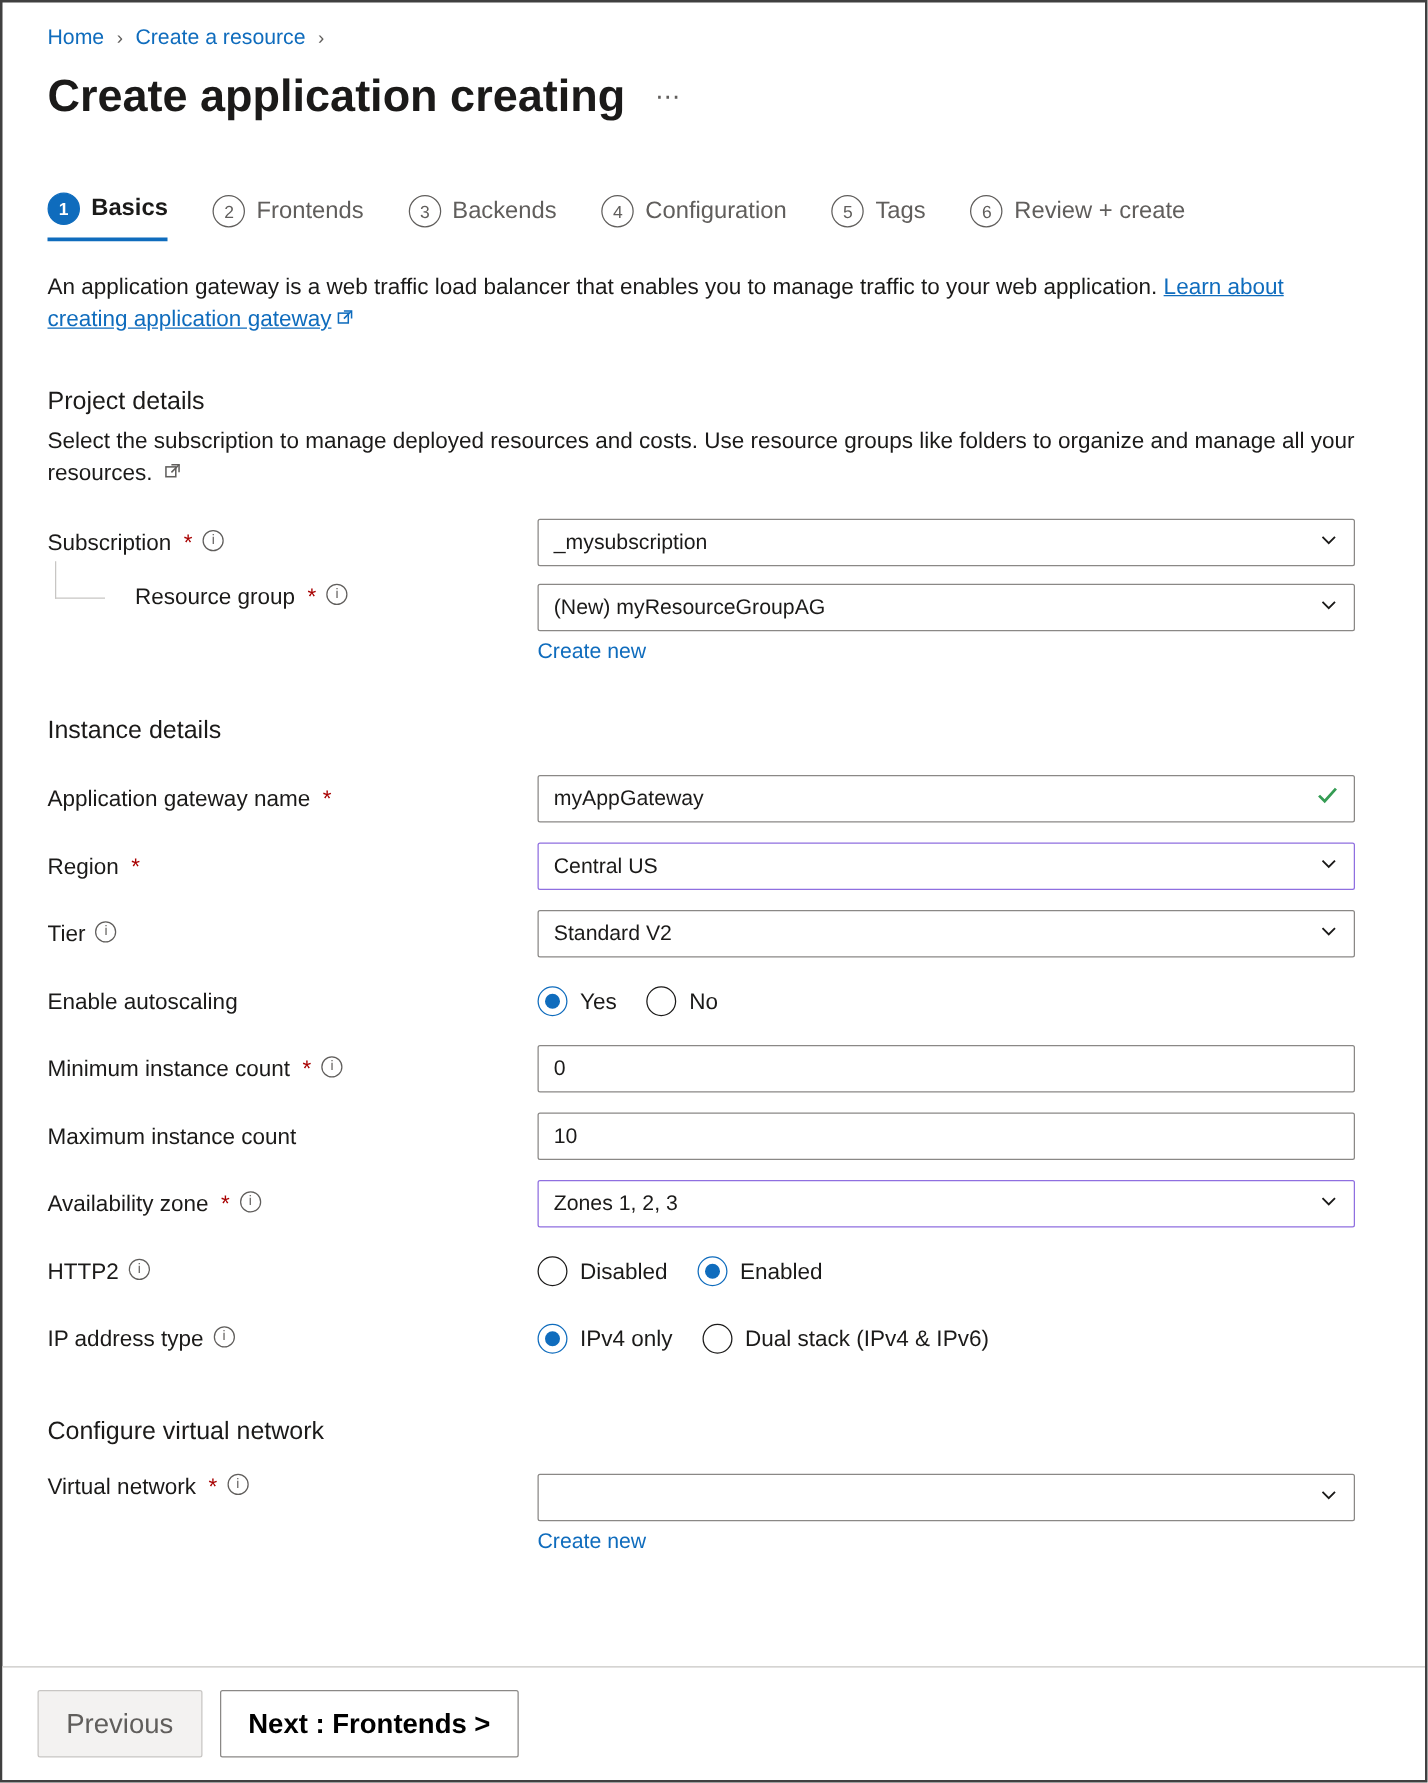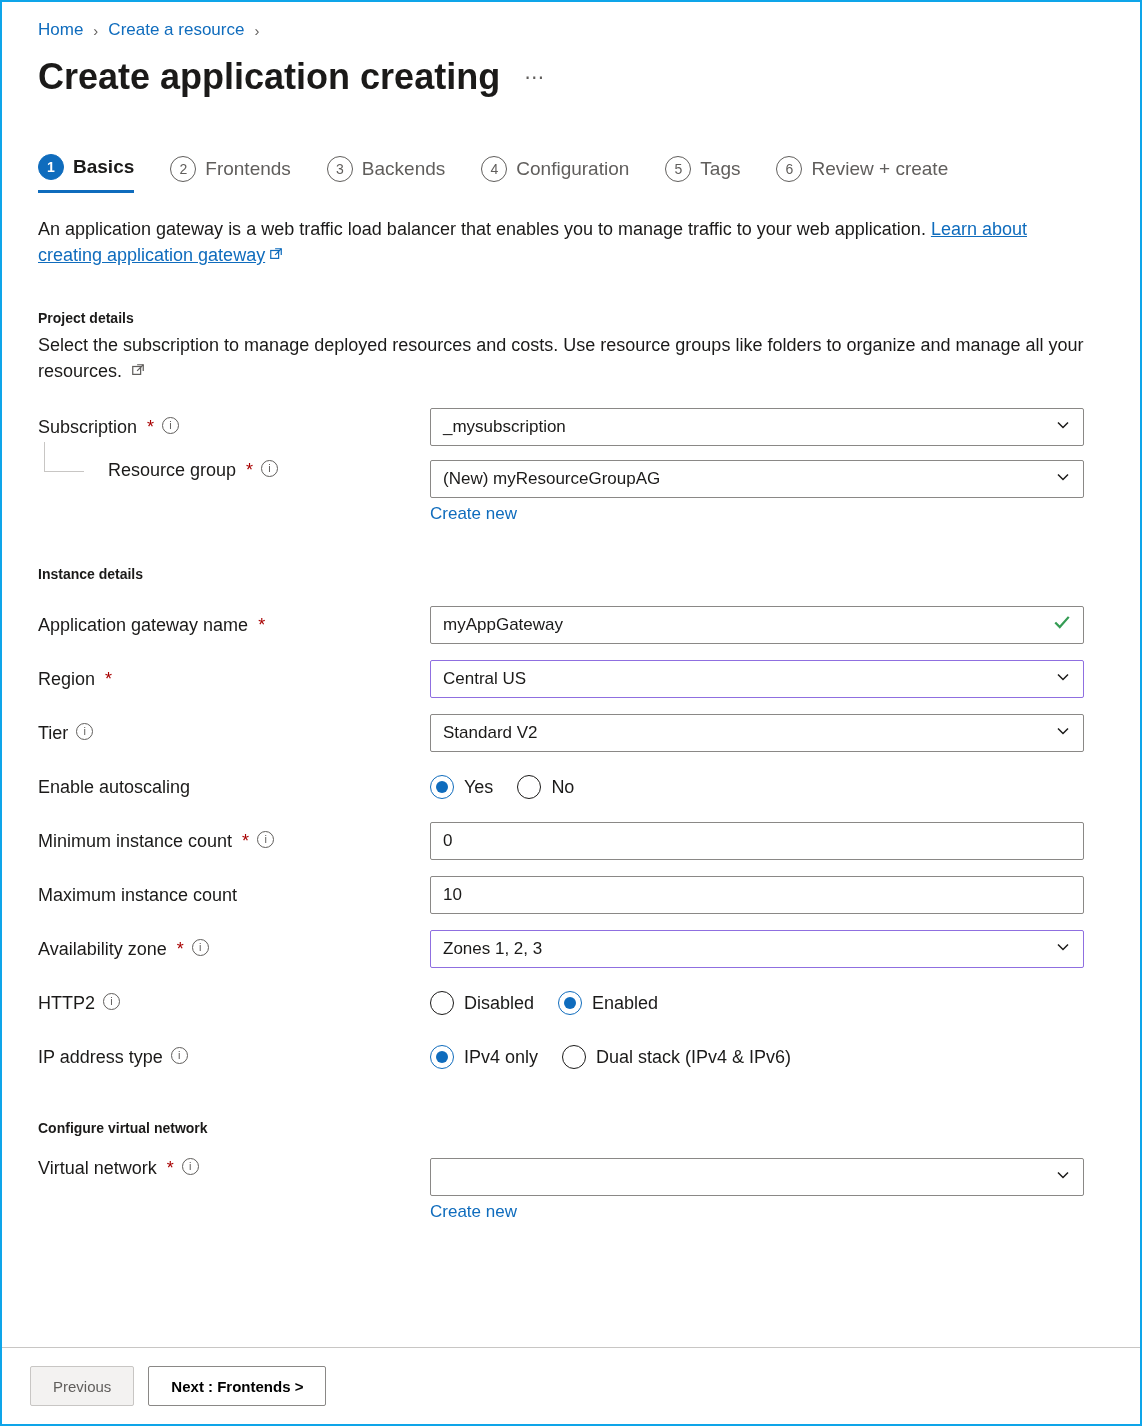--- a/index.html
+++ b/index.html
@@ -7,41 +7,41 @@
     --blue-dark:#005a9e;
     --text:#1b1a19;
     --muted:#605e5c;
     --border:#8a8886;
     --border-light:#c8c6c4;
     --purple:#8f6fe0;
     --success:#359c54;
   }
   *{box-sizing:border-box;font-family:"Segoe UI","Segoe UI Web",Arial,sans-serif;}
   body{margin:0;background:#fff;}
-  .page{width:1142px;height:1426px;border:2px solid #0ea5e9;position:relative;padding:18px 56px 0 36px;color:var(--text);}
+  .page{width:1142px;height:1426px;border:2px solid #404040;position:relative;padding:18px 56px 0 36px;color:var(--text);}
   
   .breadcrumb{font-size:17px;display:flex;align-items:center;gap:10px;}
   .breadcrumb a{color:var(--blue);text-decoration:none;}
   .breadcrumb .sep{color:var(--muted);font-size:15px;}
   
   .title-row{display:flex;align-items:center;gap:18px;margin-top:16px;}
   h1{font-size:36px;font-weight:600;margin:0;}
   .more{color:var(--muted);font-size:20px;letter-spacing:2px;padding:4px 6px;cursor:pointer;}
   
   .tabs{display:flex;gap:36px;margin-top:56px;border-bottom:1px solid #ffffff;}
   .tab{display:flex;align-items:center;gap:9px;padding:0 0 10px 0;font-size:19px;color:var(--muted);cursor:pointer;}
   .tab .num{width:26px;height:26px;border:1.5px solid var(--muted);border-radius:50%;display:flex;align-items:center;justify-content:center;font-size:14px;}
   .tab.active{color:var(--text);font-weight:600;border-bottom:3px solid var(--blue);}
   .tab.active .num{background:var(--blue);border-color:var(--blue);color:#fff;}
   
   .intro{margin-top:22px;font-size:18px;line-height:1.45;}
   .intro a{color:var(--blue);text-decoration:underline;}
   .ext-icon{display:inline-block;width:14px;height:14px;vertical-align:baseline;margin-left:4px;}
   
-  h2.section{font-size:14px;font-weight:700;margin:42px 0 6px 0;}
+  h2.section{font-size:20px;font-weight:400;margin:42px 0 6px 0;}
   .section-desc{font-size:18px;line-height:1.45;margin:0;}
   
   .form{margin-top:22px;}
   .row{display:flex;align-items:center;min-height:42px;margin:12px 0;}
   .row.tall{align-items:flex-start;}
   .label{width:392px;font-size:18px;display:flex;align-items:flex-start;gap:8px;}
   .label .req{color:#a80000;margin-left:2px;}
   .info-icon{width:17px;height:17px;border:1px solid var(--muted);border-radius:50%;display:inline-flex;align-items:center;justify-content:center;font-size:11px;color:var(--muted);cursor:pointer;line-height:1;font-style:normal;}
   .indent{display:flex;align-items:flex-start;}
   .indent .elbow{width:40px;height:30px;border-left:1px solid var(--border-light);border-bottom:1px solid var(--border-light);border-bottom-left-radius:0;margin:-18px 16px 0 6px;}
@@ -58,21 +58,21 @@
   .valid-check{position:absolute;right:12px;top:50%;transform:translateY(-50%);}
   .valid-check svg{width:18px;height:18px;stroke:var(--success);}
   
   .radio-group{display:flex;align-items:center;gap:24px;}
   .radio{display:flex;align-items:center;gap:10px;cursor:pointer;font-size:18px;}
   .radio .dot{width:24px;height:24px;border:1.5px solid var(--text);border-radius:50%;display:flex;align-items:center;justify-content:center;}
   .radio.selected .dot{border-color:var(--blue);}
   .radio.selected .dot::after{content:"";width:12px;height:12px;background:var(--blue);border-radius:50%;}
   
   .footer{position:absolute;left:0;right:0;bottom:0;border-top:1px solid var(--border-light);padding:18px 28px;display:flex;gap:14px;background:#fff;}
-  .btn{height:40px;padding:0 22px;font-size:15px;border:1px solid var(--border);background:#fff;cursor:pointer;border-radius:2px;}
+  .btn{height:54px;padding:0 22px;font-size:22px;border:1px solid var(--border);background:#fff;cursor:pointer;border-radius:2px;}
   .btn.disabled{background:#f3f2f1;color:var(--muted);border-color:var(--border-light);cursor:default;}
   .btn.next{font-weight:600;}
 </style>
 </head>
 <body>
 
 <div class="page">
 
   <div class="breadcrumb">
     <a href="#">Home</a>

